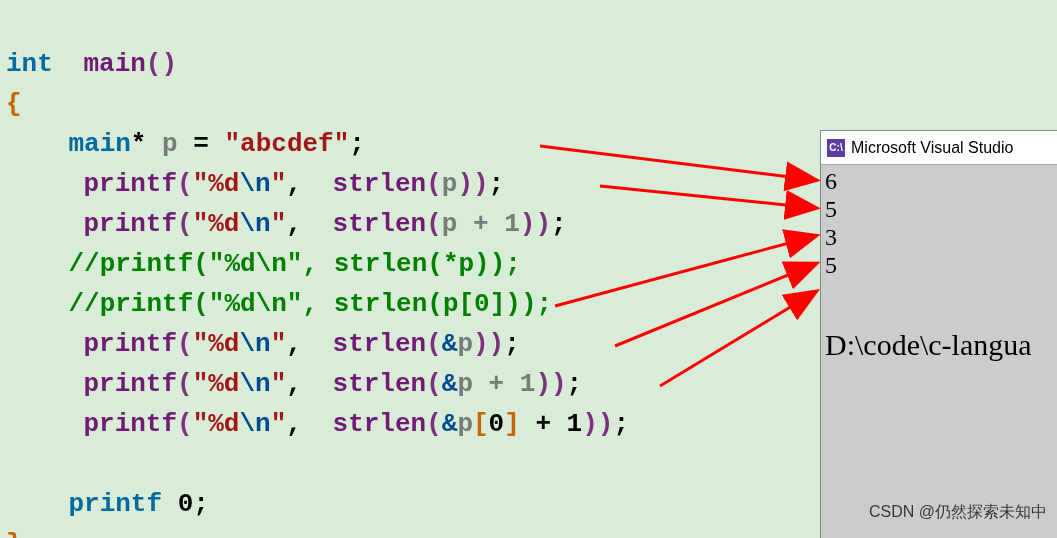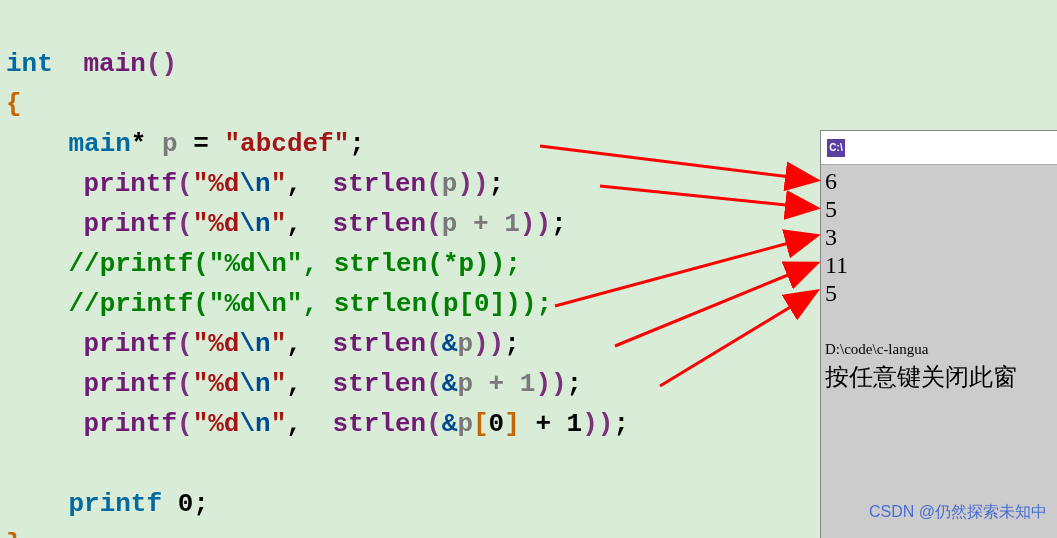--- a/index.html
+++ b/index.html
@@ -71,21 +71,21 @@
     align-items: center;
     justify-content: center;
   }
   .console .body {
     padding: 2px 4px;
     font-family: 'SimSun', 'NSimSun', serif;
     font-size: 24px;
     line-height: 28px;
   }
   .console .body span { display: block; }
-  .console .path { margin-top: 28px; font-size: 15px; }
+  .console .path { margin-top: 52px; font-size: 30px; }
 
   svg.arrows {
     position: absolute;
     left: 0;
     top: 0;
     width: 1057px;
     height: 538px;
     pointer-events: none;
   }
   .arrow-line {
@@ -94,21 +94,21 @@
     fill: none;
   }
   .arrow-head {
     fill: #ff0000;
   }
 
   .watermark {
     position: absolute;
     right: 10px;
     bottom: 6px;
-    color: #1d4ed8;
+    color: #000000;
     font-family: sans-serif;
     font-size: 16px;
     font-weight: normal;
     opacity: 0.75;
   }
 </style>
 </head>
 <body>
 
 <div class="code">
@@ -123,29 +123,28 @@
     <span class="fn">printf</span><span class="paren">(</span><span class="str">"</span><span class="str">%d</span><span class="esc">\n</span><span class="str">"</span><span>, </span><span class="fn">strlen</span><span class="paren">(</span><span class="var">&amp;</span><span class="id">p + 1</span><span class="paren">)</span><span class="paren">)</span><span>;</span>
     <span class="fn">printf</span><span class="paren">(</span><span class="str">"</span><span class="str">%d</span><span class="esc">\n</span><span class="str">"</span><span>, </span><span class="fn">strlen</span><span class="paren">(</span><span class="var">&amp;</span><span class="id">p</span><span class="bracket">[</span><span>0</span><span class="bracket">]</span><span> + 1</span><span class="paren">)</span><span class="paren">)</span><span>;</span>
 
     <span class="kw">printf</span><span> 0</span><span>;</span>
 <span class="brace">}</span>
 </div>
 
 <div class="console">
   <div class="titlebar">
     <div class="icon">C:\</div>
+    <span>Microsoft Visual Studio</span>
   </div>
   <div class="body">
     <span>6</span>
     <span>5</span>
     <span>3</span>
-    <span>11</span>
     <span>5</span>
     <span class="path">D:\code\c-langua</span>
-    <span>按任意键关闭此窗</span>
   </div>
 </div>
 
 <svg class="arrows">
   <defs>
     <marker id="ah" markerWidth="12" markerHeight="10" refX="10" refY="5" orient="auto">
       <path d="M0,0 L12,5 L0,10 Z" class="arrow-head"></path>
     </marker>
   </defs>
   <line class="arrow-line" x1="540" y1="146" x2="815" y2="180" marker-end="url(#ah)"></line>

